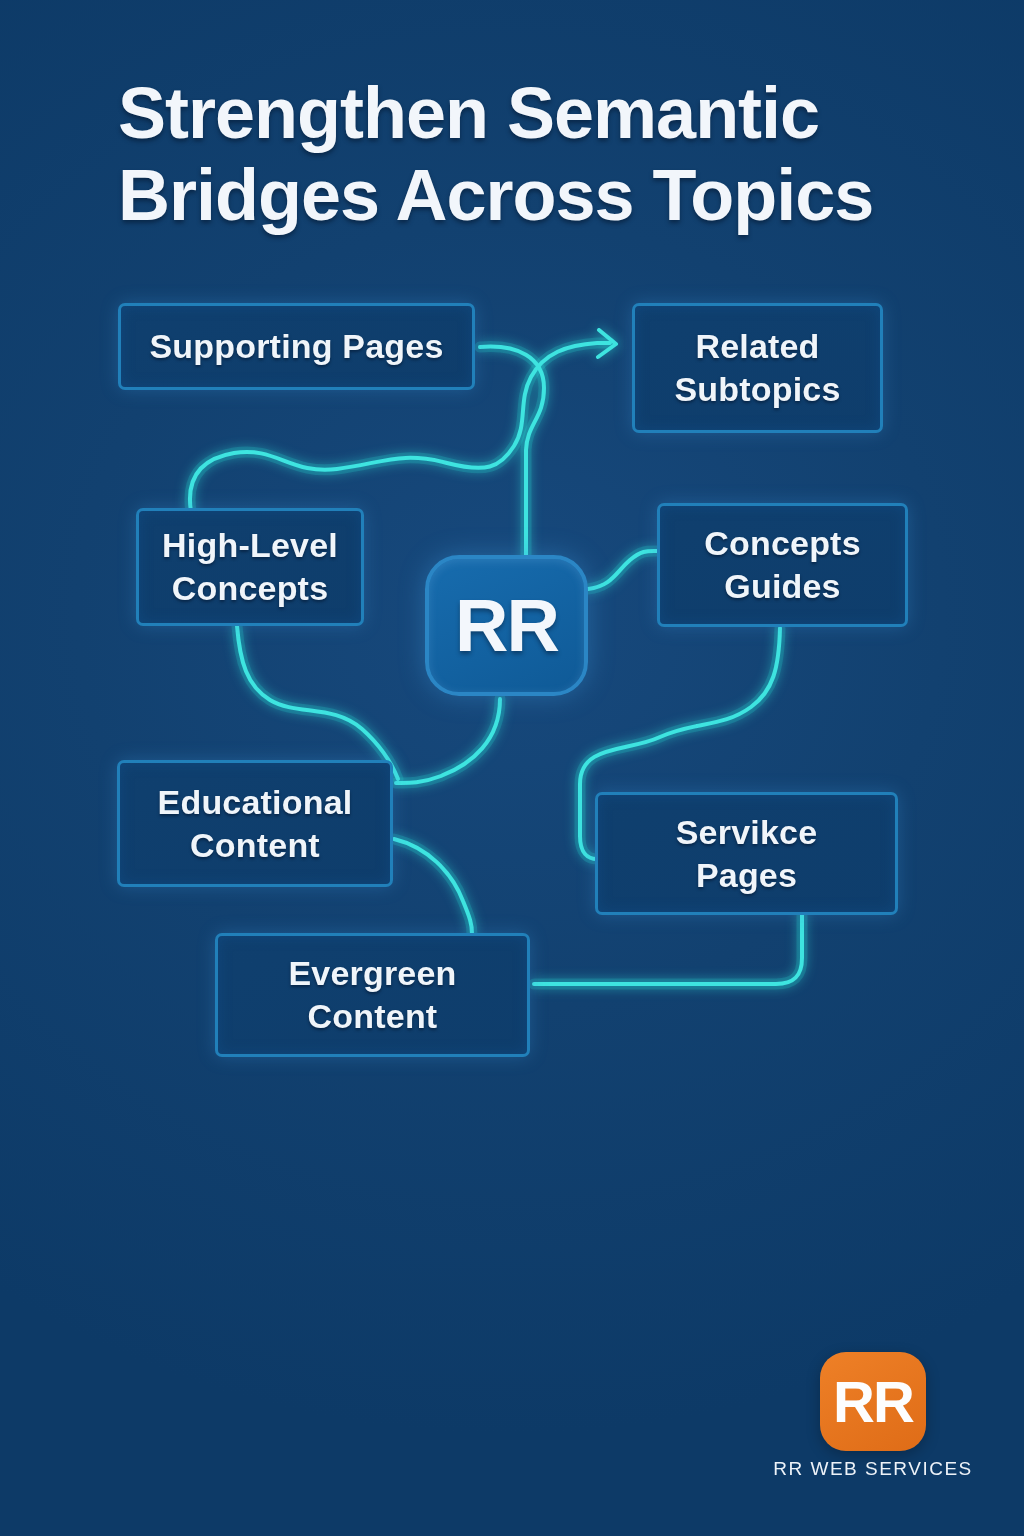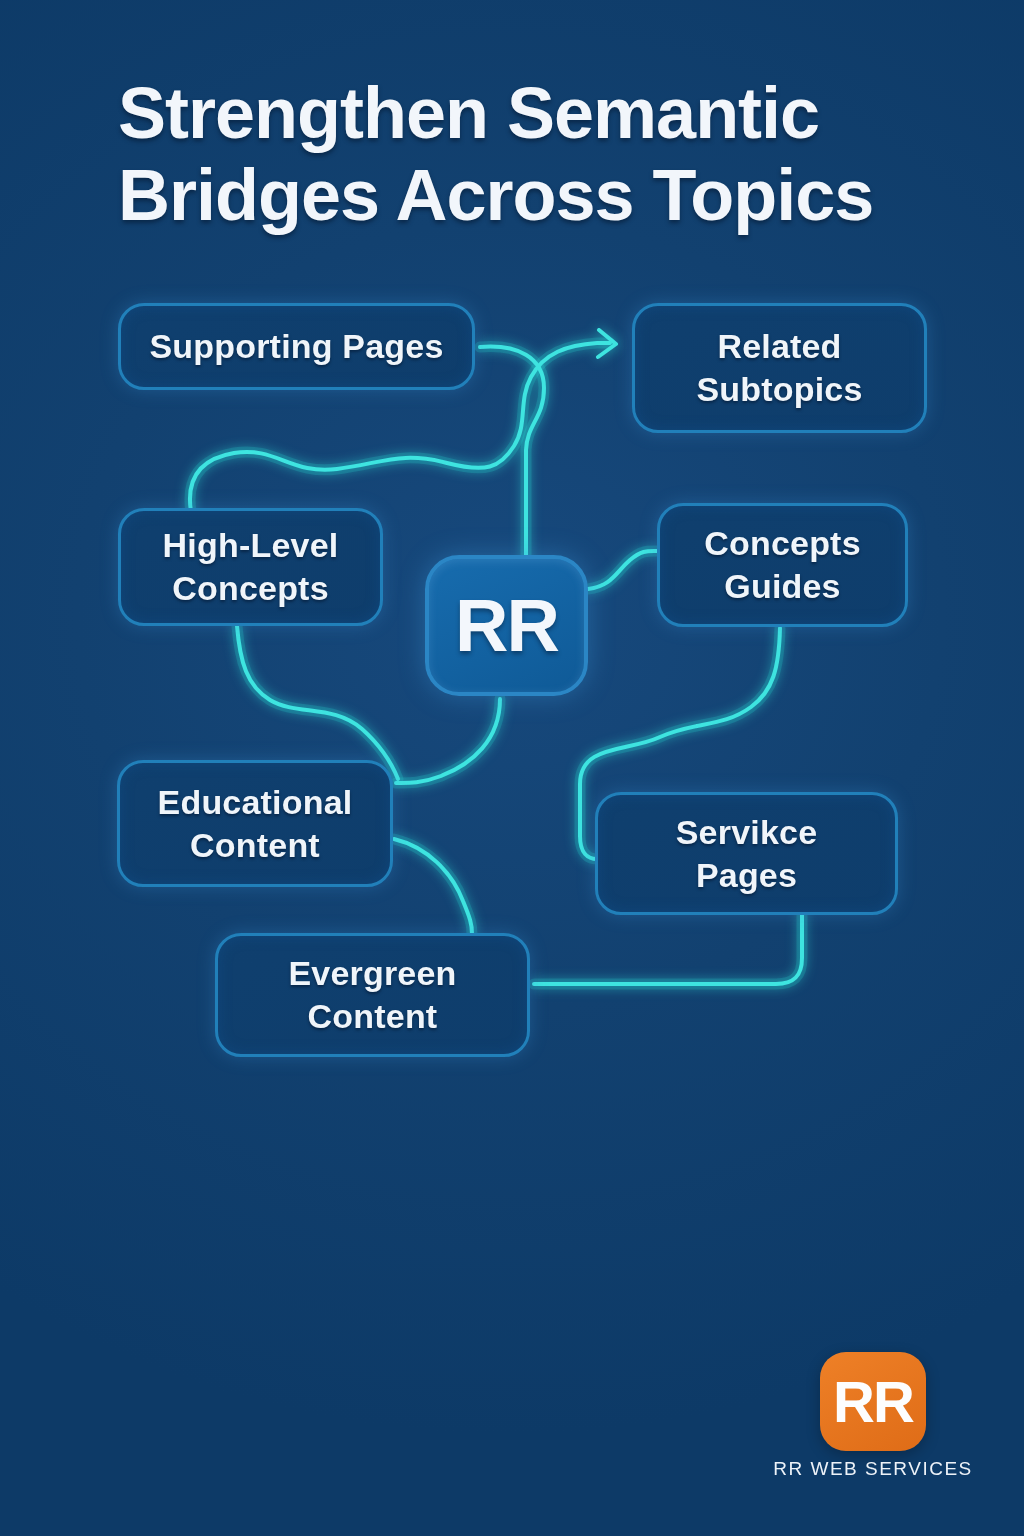--- a/index.html
+++ b/index.html
@@ -28,21 +28,21 @@
     stroke-linecap:round;stroke-linejoin:round;
   }
   .wire-glow{
     stroke:#26d2cf;stroke-width:11;fill:none;opacity:.22;
     stroke-linecap:round;stroke-linejoin:round;
   }
   .glowgrp{filter:drop-shadow(0 0 6px rgba(46,220,216,.75));}
   
   .node{
     position:absolute;box-sizing:border-box;
-    border:3px solid #2180ba;border-radius:26px;
+    border:3px solid #2180ba;border-radius:7px;
     background:linear-gradient(160deg,#12447511,#0a335e22),#0f3f6e;
     box-shadow:0 0 18px rgba(62,150,215,.30), inset 0 0 14px rgba(18,88,150,.38);
     display:flex;align-items:center;justify-content:center;text-align:center;
   }
   .node-label{
     color:#f0f5fa;font-size:34px;font-weight:600;line-height:1.26;
     white-space:pre-line;letter-spacing:.2px;
     text-shadow:0 2px 3px rgba(4,22,46,.6);
   }
   
@@ -110,26 +110,26 @@
       <path class="wire" d="M 500 699 C 500 740 472 764 441 776 C 420 784 406 783 396 783"></path>
       <path class="wire" d="M 237 626 C 240 662 247 686 270 700 C 297 716 333 704 362 729 C 380 745 392 764 398 779"></path>
       <path class="wire" d="M 394 839 C 427 847 452 872 463 901 C 470 918 472 924 472 934"></path>
     </g>
   </svg>
 
   <div class="node" style="left:118px;top:303px;width:357px;height:87px">
     <span class="node-label">Supporting Pages</span>
   </div>
 
-  <div class="node" style="left:632px;top:303px;width:295px;height:130px">
+  <div class="node" style="left:632px;top:303px;width:251px;height:130px">
     <span class="node-label">Related
 Subtopics</span>
   </div>
 
-  <div class="node" style="left:118px;top:508px;width:265px;height:118px">
+  <div class="node" style="left:136px;top:508px;width:228px;height:118px">
     <span class="node-label">High-Level
 Concepts</span>
   </div>
 
   <div class="node" style="left:657px;top:503px;width:251px;height:124px">
     <span class="node-label">Concepts
 Guides</span>
   </div>
 
   <div class="node" style="left:117px;top:760px;width:276px;height:127px">

